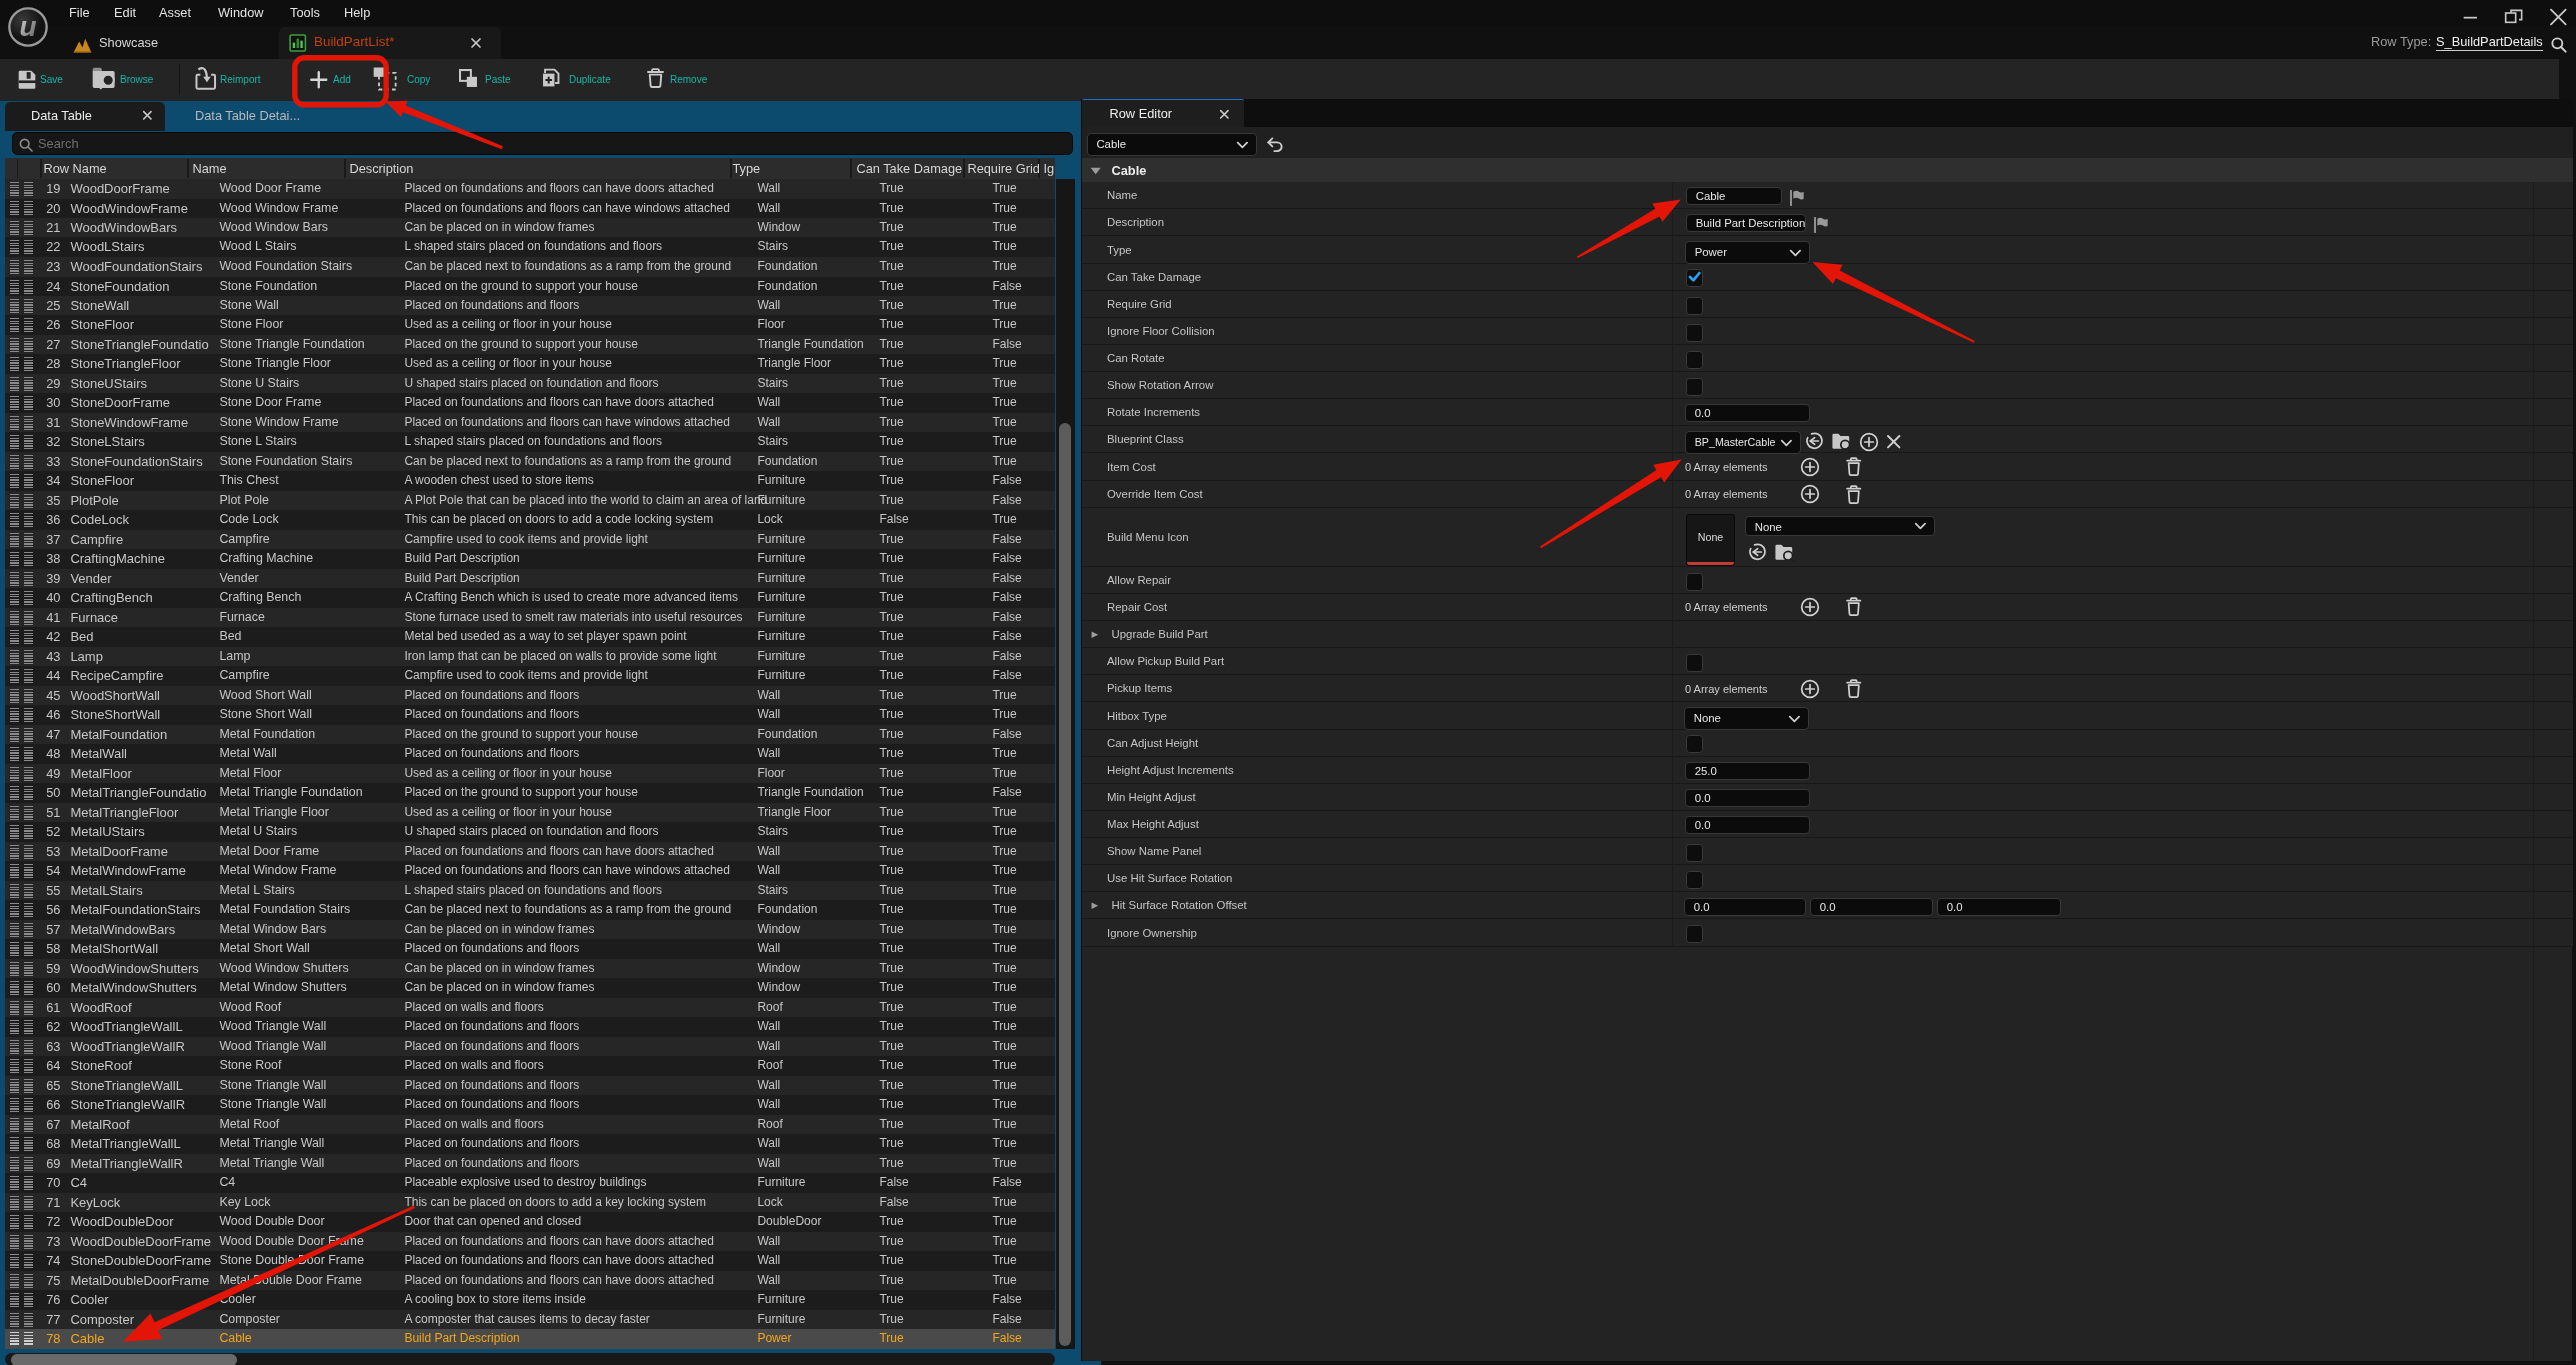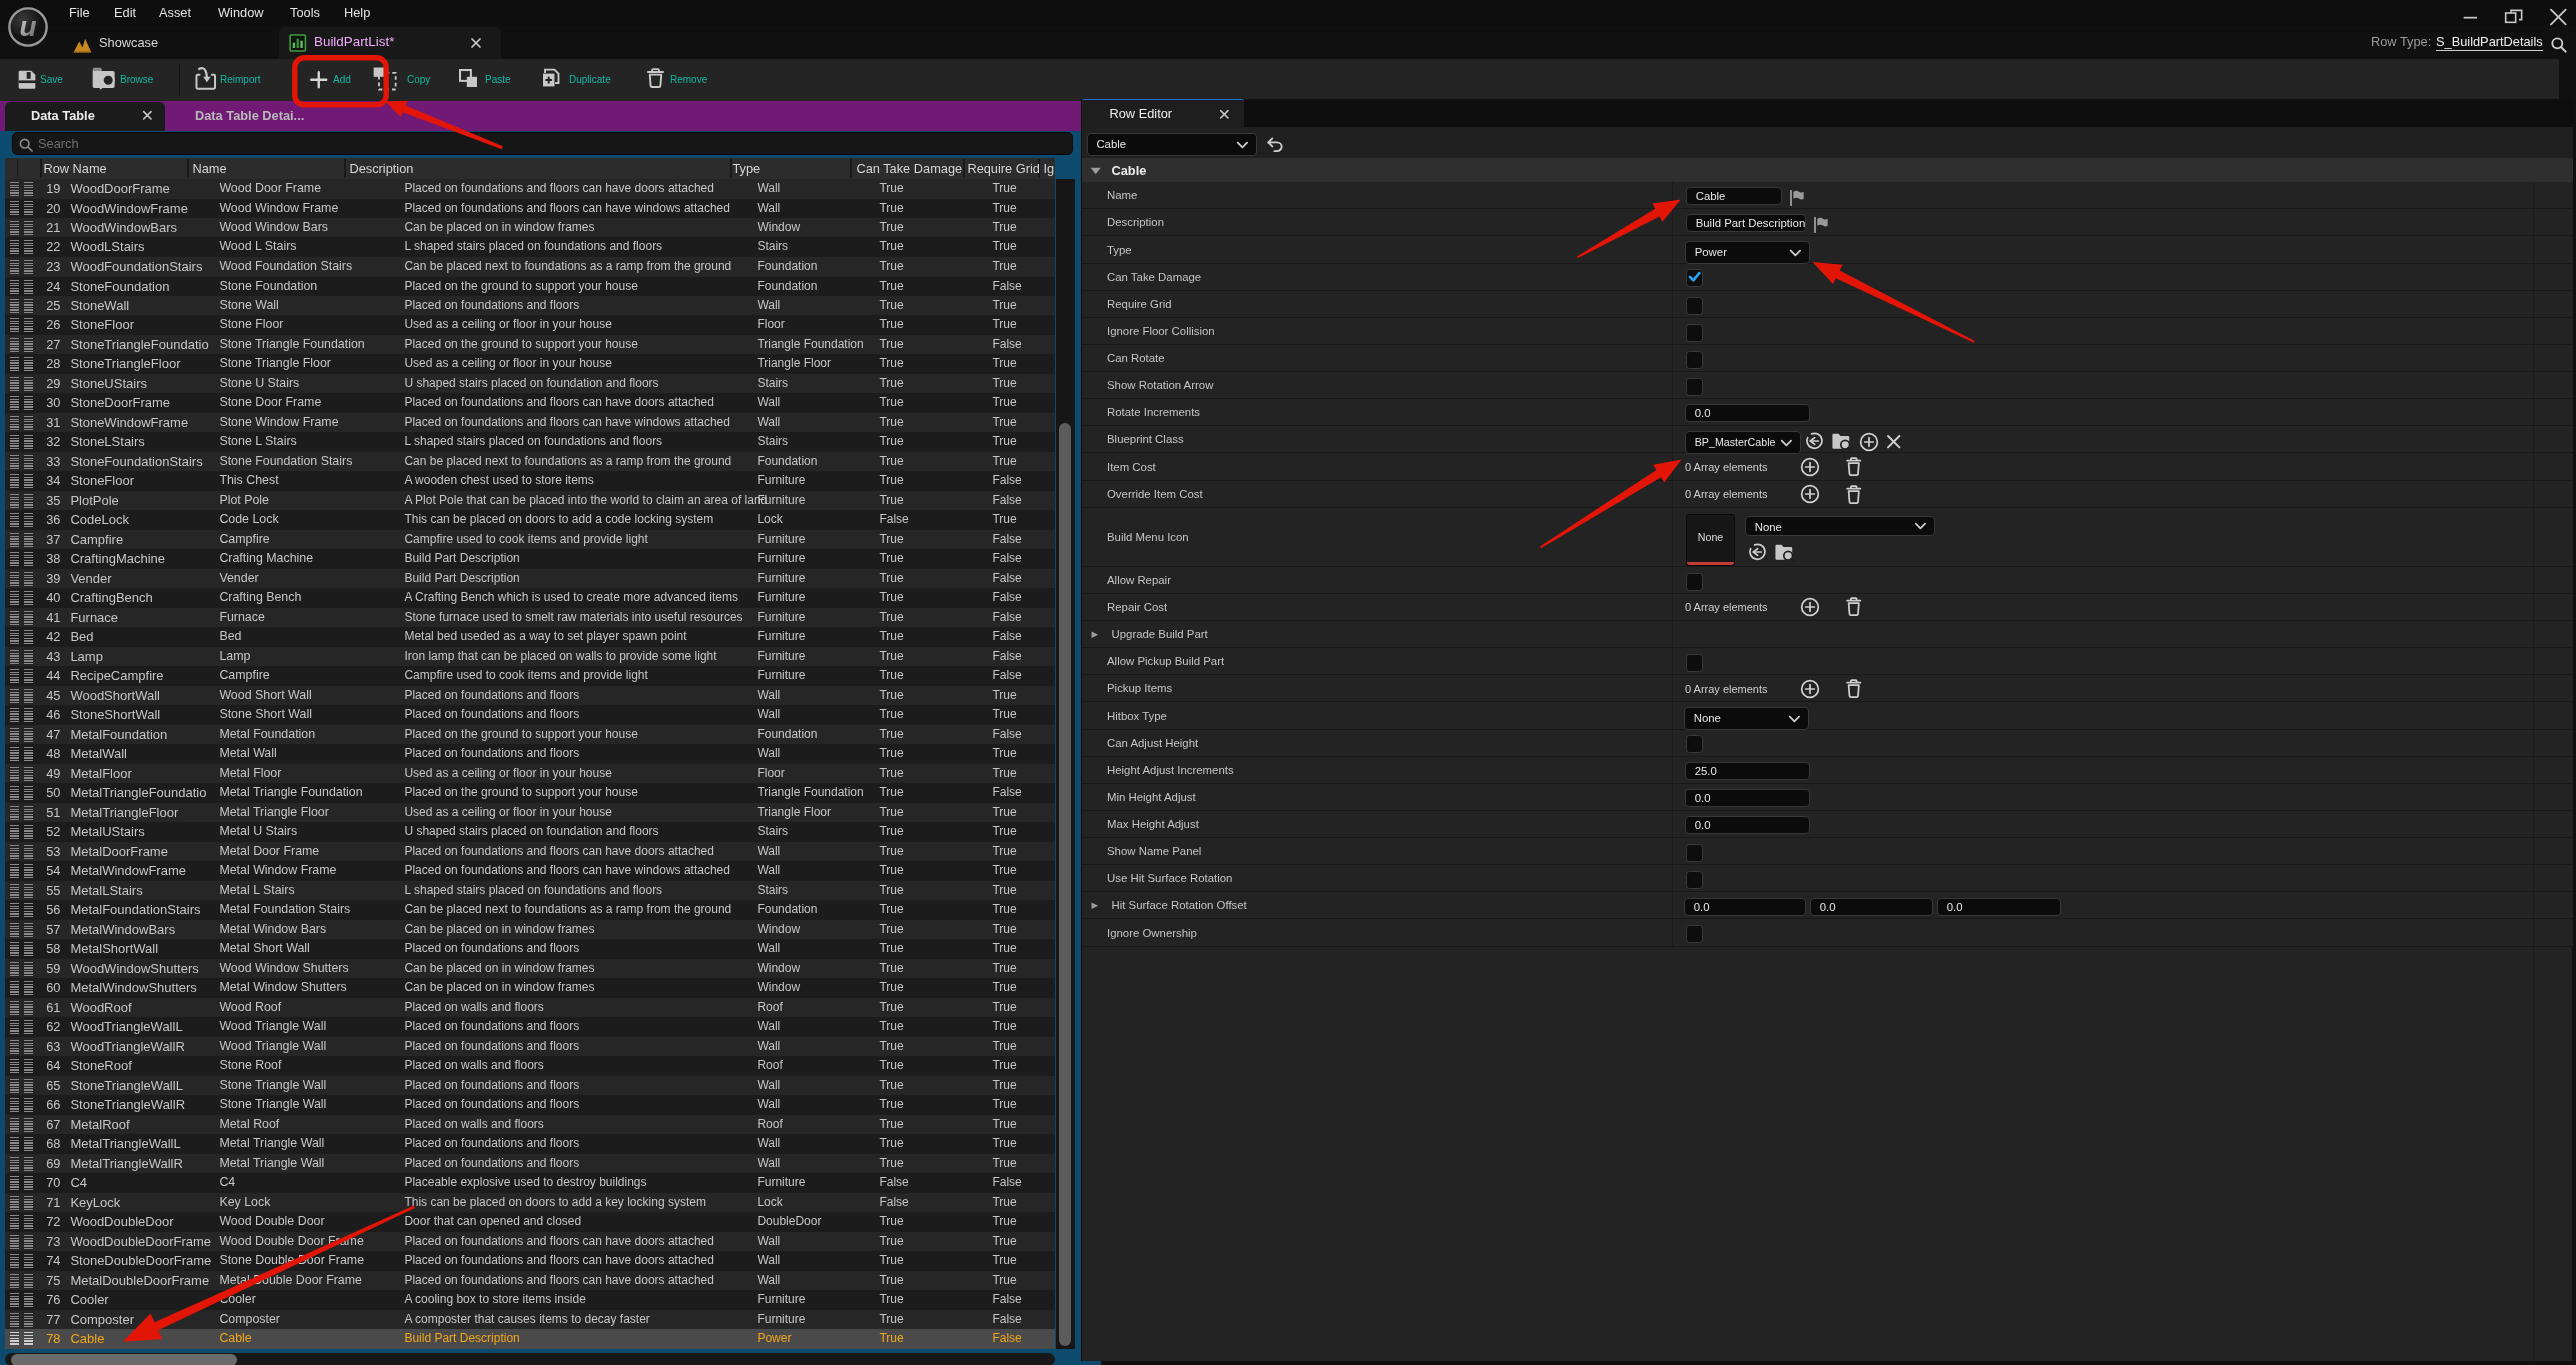--- a/index.html
+++ b/index.html
@@ -3,21 +3,21 @@
 *{margin:0;padding:0;box-sizing:border-box;font-family:"Liberation Sans",sans-serif;}
 html,body{width:2576px;height:1366px;overflow:hidden;background:#101010;}
 #page{position:absolute;left:0;top:0;width:2576px;height:1366px;background:#101010;}
 .abs{position:absolute;}
 
 #menubar{position:absolute;left:0;top:0;width:2576px;height:25.5px;background:#0e0e0e;}
 .mi{position:absolute;top:0;line-height:25.5px;font-size:12.8px;color:#e4e4e4;}
 #doctab{position:absolute;left:279px;top:27px;width:222px;height:32px;background:#181818;border-radius:5.4px 5.4px 0 0;}
 #toolbar{position:absolute;left:0;top:59px;width:2559px;height:42px;background:#242424;}
 .tbtn{position:absolute;top:0;height:42px;line-height:42px;color:#14b8a6;font-size:10px;}
-#subtabs{position:absolute;left:0;top:101px;width:1081px;height:30px;background:#701a75;font-weight:bold;}
+#subtabs{position:absolute;left:0;top:101px;width:1081px;height:30px;background:#0c4a6e;}
 #dtab{position:absolute;left:5.4px;top:1.3px;width:160px;height:29px;background:#1b1b1b;border-radius:5.4px 5.4px 0 0;}
 
 #lpanel{position:absolute;left:0;top:131px;width:1101px;height:1235px;background:#0c4a6e;}
 #search{position:absolute;left:12px;top:1.3px;width:1061px;height:23px;background:#161616;border:0.7px solid #070707;border-radius:5.4px;color:#6f6f6f;font-size:12.8px;line-height:21.5px;}
 #thead{position:absolute;left:5.4px;top:27px;width:1050px;height:21px;background:#2c2c2c;}
 #thead span{position:absolute;top:0;line-height:21px;font-size:12.8px;color:#d6d6d6;white-space:nowrap;}
 #thead i{position:absolute;top:1.3px;bottom:1.3px;width:1.3px;background:#1a1a1a;}
 #tbody{position:absolute;left:0px;top:48px;width:1074px;height:1170px;overflow:hidden;}
 .r{position:absolute;left:5.4px;width:1050px;}
 .r span{position:absolute;white-space:nowrap;font-size:13px;color:#c7c7c7;line-height:19.5px;}
@@ -90,21 +90,21 @@
 </svg>
 <span class="abs" style="left:99px;top:35px;font-size:12.8px;color:#d8d8d8">Showcase</span>
 
 <div id="doctab"></div>
 <svg class="abs" style="left:289px;top:34px" width="17.5" height="18" viewBox="0 0 26 27">
   <rect x="1.5" y="1.5" width="23" height="24" rx="2" fill="#0c140c" stroke="#3f9b3f" stroke-width="2.4"></rect>
   <rect x="5.5" y="13" width="3.6" height="8" fill="#63b763"></rect>
   <rect x="11.2" y="7" width="3.6" height="14" fill="#2f8f2f"></rect>
   <rect x="16.9" y="10" width="3.6" height="11" fill="#63b763"></rect>
 </svg>
-<span class="abs" style="left:314px;top:34px;font-size:13.4px;color:#f0abfc">BuildPartList*</span>
+<span class="abs" style="left:314px;top:34px;font-size:13.4px;color:#c2410c">BuildPartList*</span>
 <svg class="abs" style="left:470px;top:37px" width="12" height="12" viewBox="0 0 18 18">
       <path d="M3 3l12 12M15 3 3 15" stroke="#c9c9c9" stroke-width="2.6" stroke-linecap="round"></path>
     </svg>
 
 <span class="abs" style="left:2371px;top:34px;font-size:12.8px;color:#9b9b9b">Row Type:</span>
 <span class="abs" style="left:2436px;top:34px;font-size:12.8px;color:#f0f0f0;border-bottom:0.7px solid #cdcdcd;padding-bottom:1.3px">S_BuildPartDetails</span>
 <svg class="abs" style="left:2550px;top:36px" width="18" height="18" viewBox="0 0 27 27">
       <circle cx="11" cy="11" r="7.5" fill="none" stroke="#cfcfcf" stroke-width="2.8"></circle>
       <path d="M16.5 16.5l7 7" stroke="#cfcfcf" stroke-width="3" stroke-linecap="round"></path>
     </svg>

